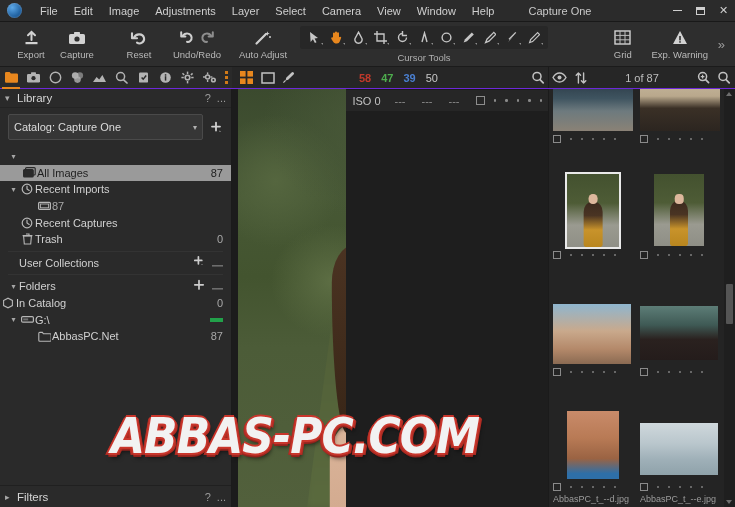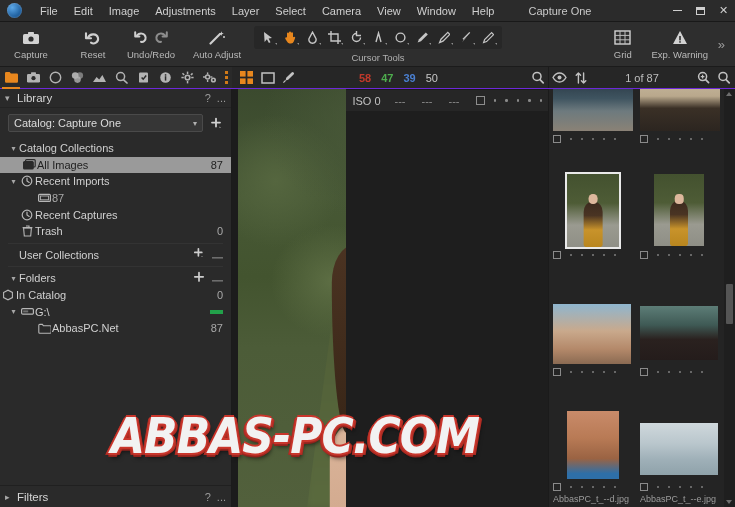--- a/index.html
+++ b/index.html
@@ -110,21 +110,21 @@
   .panel-head {
     height: 19px; display: flex; align-items: center; background: #2a2a2a;
     border-bottom: 1px solid #232323; padding: 0 5px; flex:none;
   }
   .panel-head .tw { color:#a9a9a9; font-size:9px; width:12px; }
   .panel-head .nm { font-size: 11.5px; color: #d6d6d6; }
   .panel-head .acts { margin-left:auto; display:flex; gap:6px; color:#9b9b9b; font-size:11px; }
 
   .catalog-row { display:flex; align-items:center; gap:5px; padding: 6px 7px 6px 8px; }
   .catalog-sel {
-    flex:1; height: 18px; background: #363636; border: 1px solid #4a4a4a; border-radius: 2px;
+    flex:1; height: 26px; background: #363636; border: 1px solid #4a4a4a; border-radius: 2px;
     display: flex; align-items: center; padding: 0 5px; font-size: 11px; color: #dcdcdc;
   }
   .catalog-sel .cv { flex:1; }
   .catalog-sel .cdown { font-size:8px; color:#b0b0b0; }
   .plus-btn { width:16px; display:flex; align-items:center; justify-content:center; color:#cfcfcf; font-size:13px; position:relative; }
 
   .tree { flex:1; overflow:hidden; padding-top: 2px; }
   .trow {
     height: 16.6px; display: flex; align-items: center; padding-right: 8px;
     font-size: 11px; color: #d0d0d0; white-space: nowrap;
@@ -326,20 +326,29 @@
           <span>✕</span>
         </div>
     </div>
   </div>
 
   <div class="toolbar">
     <div class="tb-sep" style="width:8px"></div>
     <div class="tb-group">
       <div class="tb-btn">
         <span class="tb-ico">
+          <svg width="15" height="16" viewBox="0 0 15 16">
+              <path d="M7.5 10V2M4 5.3l3.5-3.4L11 5.3" stroke="#d2d2d2" stroke-width="2" fill="none" stroke-linecap="round"></path>
+              <rect x="1.5" y="12" width="12" height="2.2" fill="#d2d2d2"></rect>
+            </svg>
+        </span>
+        <span class="lbl">Export</span>
+      </div>
+      <div class="tb-btn">
+        <span class="tb-ico">
           <svg width="18" height="14" viewBox="0 0 18 14">
               <rect x="1" y="3" width="16" height="10" rx="1.6" fill="#d2d2d2"></rect>
               <rect x="6" y="1" width="6" height="2.4" rx="0.8" fill="#d2d2d2"></rect>
               <circle cx="9" cy="8" r="2.6" fill="#2e2e2e"></circle>
             </svg>
         </span>
         <span class="lbl">Capture</span>
       </div>
     </div>
     <div class="tb-sep"></div>
@@ -634,21 +643,20 @@
               <path d="M6 1.6v8M2 5.6h8" stroke="#d0d0d0" stroke-width="1.8" stroke-linecap="round"></path>
               <path d="M9.6 9.6l1.6 1.2-2-.1z" fill="#a0a0a0"></path>
             </svg>
         </div>
       </div>
 
       <div class="tree">
 
         <div class="trow" style="padding-left:8px">
           <span class="tw">▾</span>
-          <span class="tlbl">Catalog Collections</span>
         </div>
 
         <div class="trow selected" style="padding-left:21px">
           <span class="tico">
             <svg width="13" height="11" viewBox="0 0 13 11">
                 <rect x="2.6" y="0.6" width="9.6" height="7.4" rx="1" fill="none" stroke="currentColor" stroke-width="1.2"></rect>
                 <rect x="0.6" y="2.6" width="9.6" height="7.4" rx="1" fill="#2a2a2a" stroke="currentColor" stroke-width="1.2"></rect>
               </svg>
           </span>
           <span class="tlbl">All Images</span>

